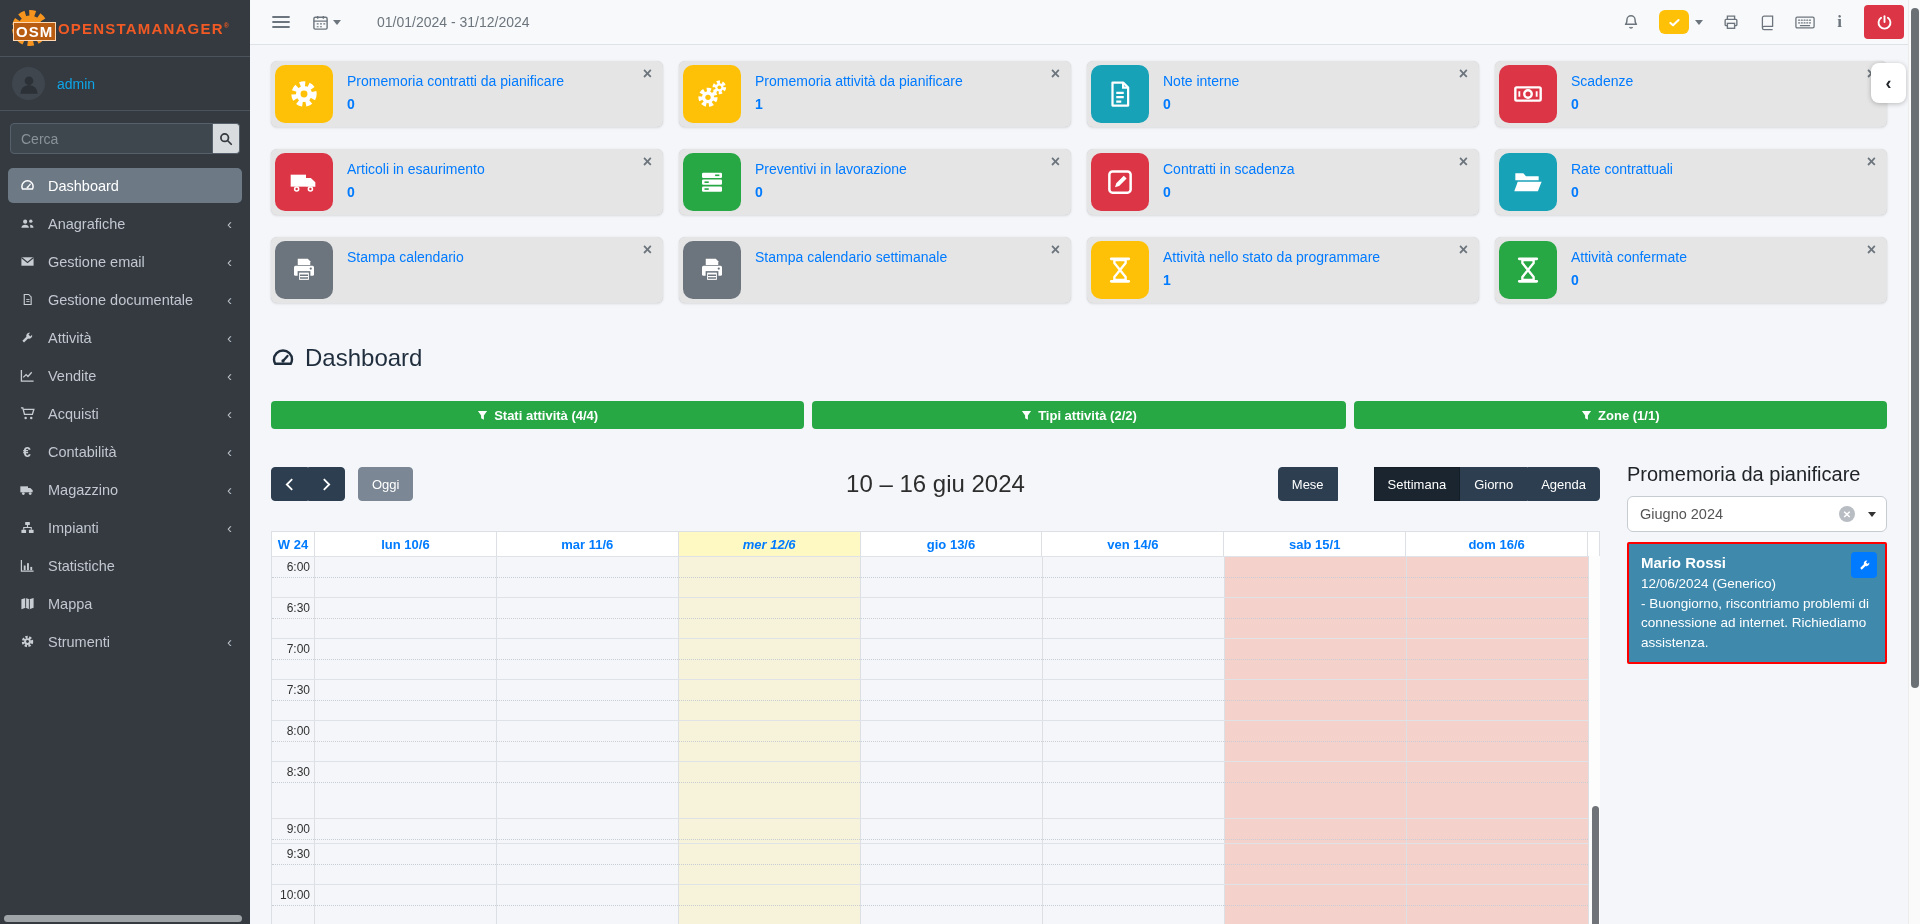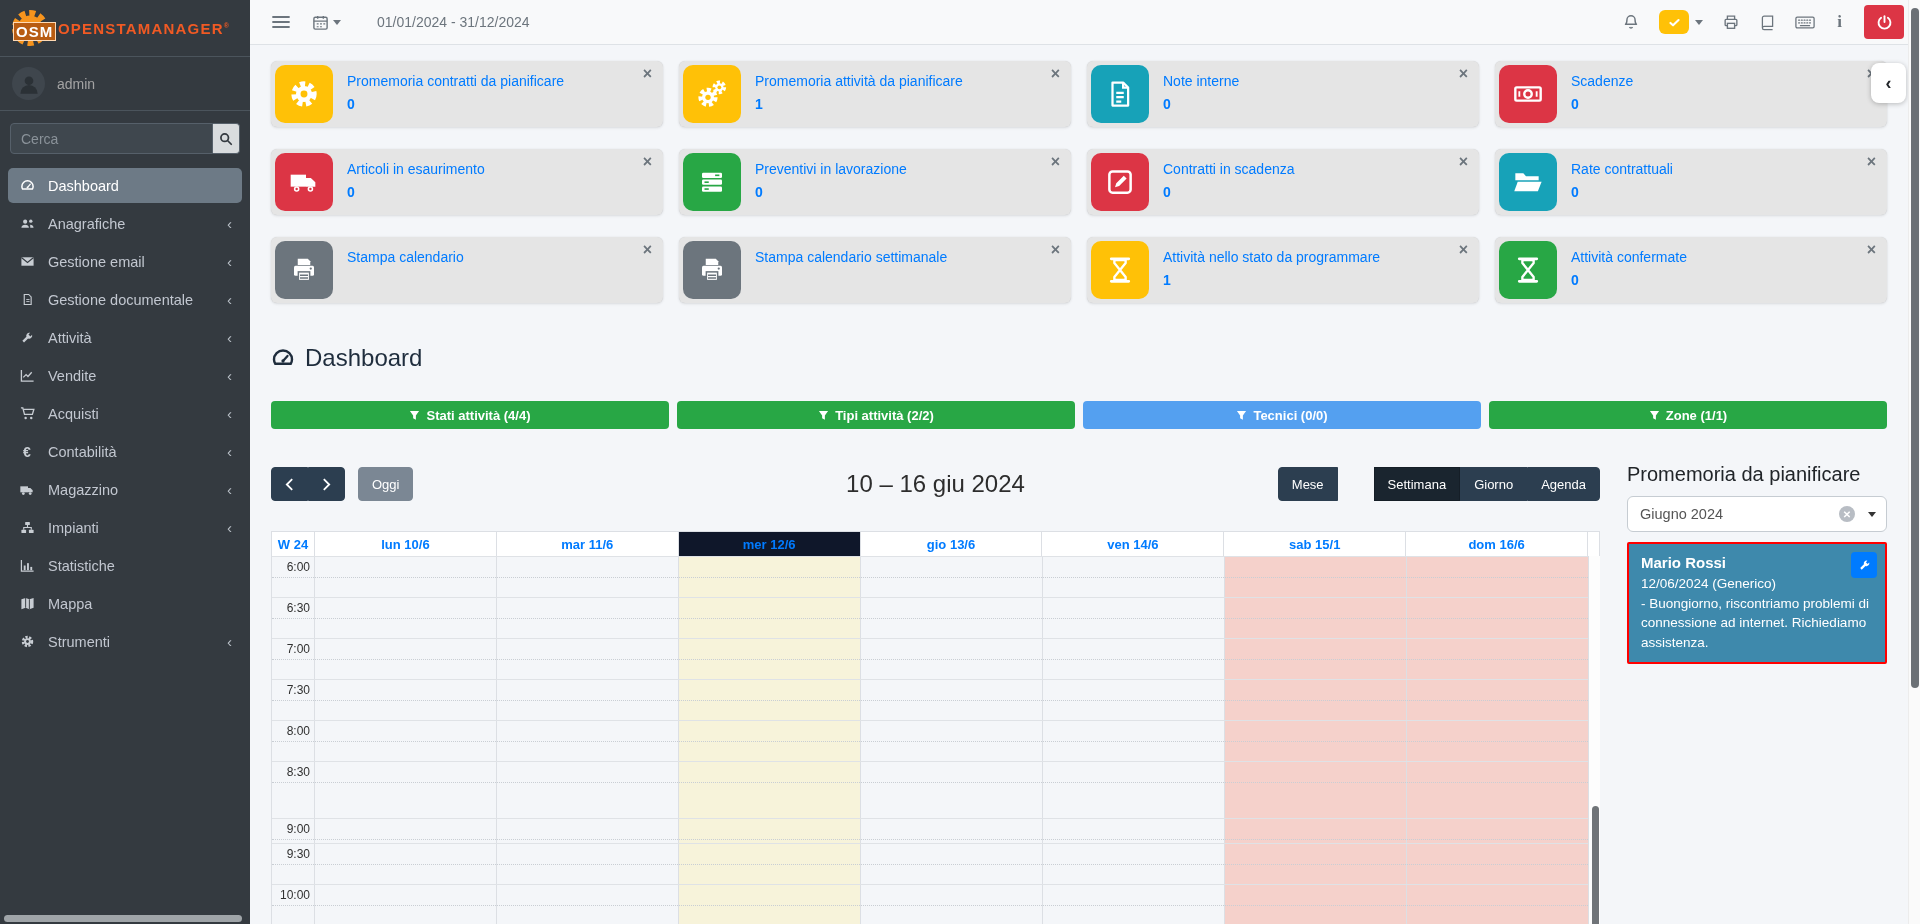--- a/index.html
+++ b/index.html
@@ -8,21 +8,21 @@
 
   
   .sidebar { position:absolute; left:0; top:0; width:250px; height:924px; background:#343a40; z-index:30; }
   .brand { display:flex; align-items:center; gap:8px; height:57px; padding:0 10px; border-bottom:1px solid #4b545c; }
   .brand-logo { position:relative; width:40px; height:40px; flex:none; }
   .brand-osm { position:absolute; left:3px; top:14px; background:#b85c12; border:1px solid #ffd9b3; color:#fff; font-size:15px; font-weight:bold; letter-spacing:1px; padding:0 2px; border-radius:0; }
   .brand-title { color:#f15a24; font-weight:700; font-size:15px; letter-spacing:1.2px; white-space:nowrap; }
   .brand-title sup { font-size:7px; }
   .user-panel { display:flex; align-items:center; gap:12px; padding:10px 12px; border-bottom:1px solid #4b545c; }
   .avatar { width:33px; height:33px; border-radius:50%; background:#3f464d; display:flex; align-items:center; justify-content:center; overflow:hidden; }
-  .user-name { color:#a3a3a3; font-size:14px; }
+  .user-name { color:#0ea5e9; font-size:14px; }
   .search-row { display:flex; padding:12px 10px 10px; }
   .search-input { flex:1; height:31px; background:#3f474e; border:1px solid #56606a; border-radius:4px 0 0 4px; color:#cfd4d9; font-size:14px; padding:0 10px; outline:none; }
   .search-input::placeholder { color:#8a9299; }
   .search-btn { width:36px; height:31px; background:#d9dcde; border:1px solid #56606a; border-left:none; border-radius:0 4px 4px 0; display:flex; align-items:center; justify-content:center; cursor:pointer; }
   .nav-menu { list-style:none; padding:4px 8px; }
   .nav-item { display:flex; align-items:center; gap:10px; color:#c2c7d0; font-size:14.5px; padding:8px 8px; border-radius:5px; margin-bottom:3px; cursor:pointer; position:relative; height:35px; }
   .nav-item.active { background:#6d7a86; color:#fff; }
   .nav-ico { width:22px; display:flex; justify-content:center; flex:none; color:#c8cdd3; }
   .nav-item.active .nav-ico { color:#fff; }
   .nav-chevron { position:absolute; right:10px; color:#b8bfc6; font-size:15px; line-height:1; }
@@ -533,26 +533,20 @@
           <path d="M1 1h10L7.5 6v4.5l-3-1.5V6z"></path>
         </svg>
         <span>Stati attività (4/4)</span>
       </button>
       <button class="filter-btn" style="background: rgb(40, 167, 69);">
         <svg viewBox="0 0 12 12" width="11" height="11" fill="#fff">
           <path d="M1 1h10L7.5 6v4.5l-3-1.5V6z"></path>
         </svg>
         <span>Tipi attività (2/2)</span>
       </button>
-      <button class="filter-btn" style="background: rgb(84, 160, 240);">
-        <svg viewBox="0 0 12 12" width="11" height="11" fill="#fff">
-          <path d="M1 1h10L7.5 6v4.5l-3-1.5V6z"></path>
-        </svg>
-        <span>Tecnici (0/0)</span>
-      </button>
       <button class="filter-btn" style="background: rgb(40, 167, 69);">
         <svg viewBox="0 0 12 12" width="11" height="11" fill="#fff">
           <path d="M1 1h10L7.5 6v4.5l-3-1.5V6z"></path>
         </svg>
         <span>Zone (1/1)</span>
       </button>
     </div>
 
   <div class="cal-wrap">
     <div class="calendar">
@@ -581,21 +575,21 @@
       <div class="cal-header" id="cal-header">
           <div class="ch-axis">
             <a class="cal-link">W 24</a>
           </div>
           <div class="ch-day">
             <a class="cal-link">lun 10/6</a>
           </div>
           <div class="ch-day">
             <a class="cal-link">mar 11/6</a>
           </div>
-          <div class="ch-day today" style="background: #0f172a;">
+          <div class="ch-day today" style="background: #fef9c3; font-style: italic;">
             <a class="cal-link">mer 12/6</a>
           </div>
           <div class="ch-day">
             <a class="cal-link">gio 13/6</a>
           </div>
           <div class="ch-day">
             <a class="cal-link">ven 14/6</a>
           </div>
           <div class="ch-day">
             <a class="cal-link">sab 15/1</a>

